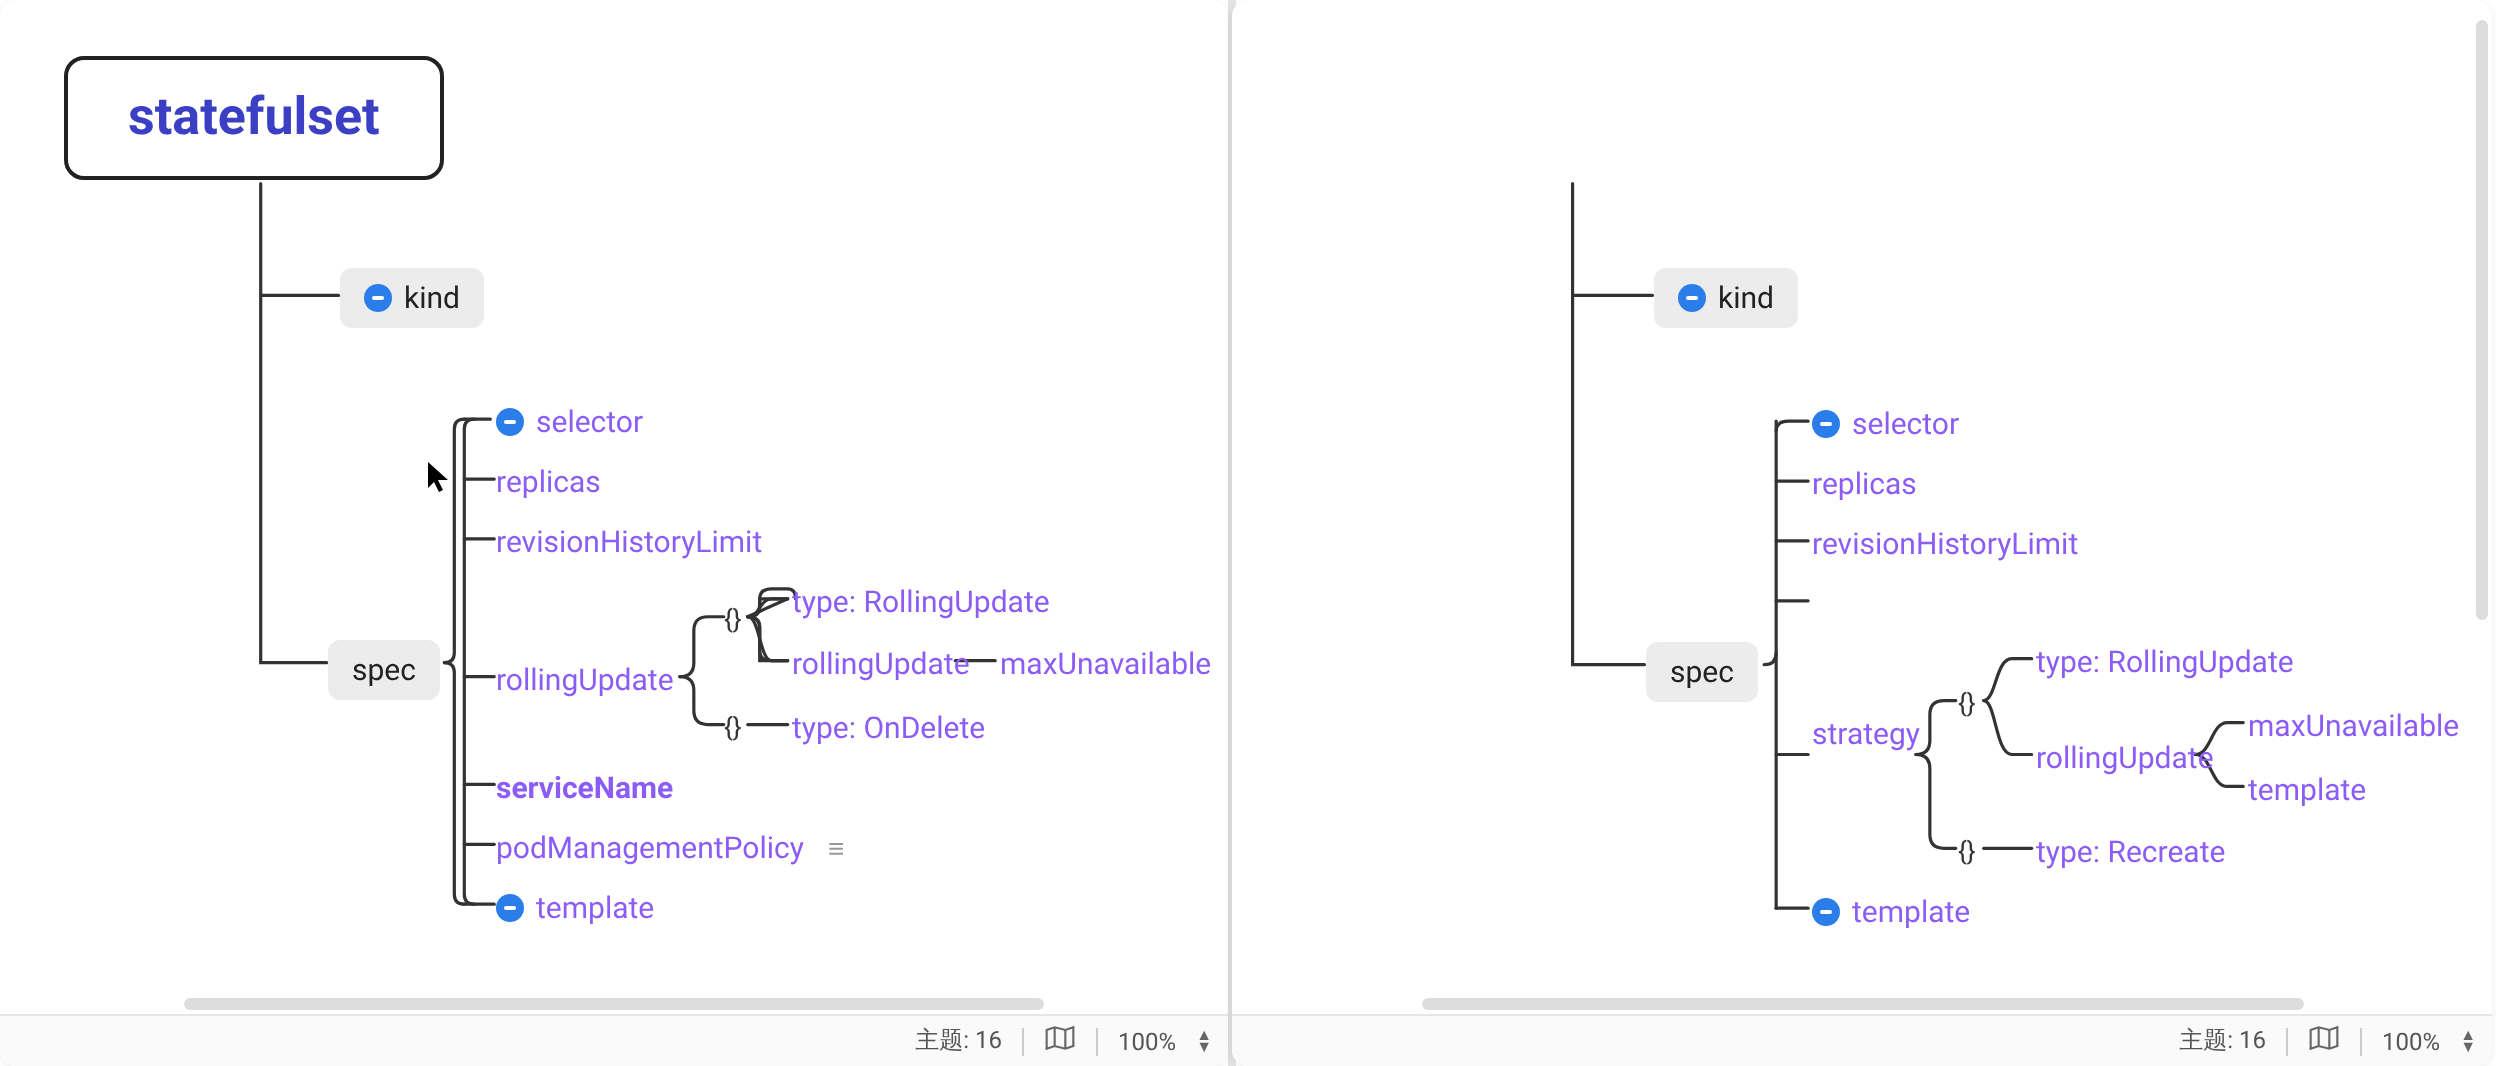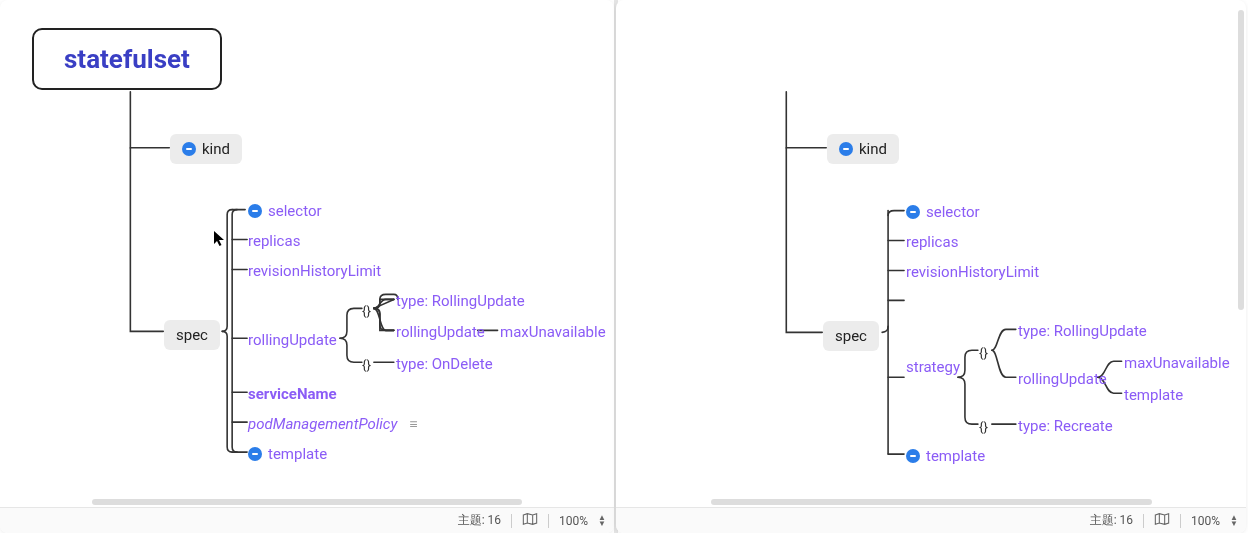--- a/index.html
+++ b/index.html
@@ -202,21 +202,21 @@
       </div>
       <div class="node leaf" style="left:500px; top:323px;">
         <span>maxUnavailable</span>
       </div>
       <div class="node leaf" style="left:396px; top:355px;">
         <span>type: OnDelete</span>
       </div>
       <div class="node leaf" style="left:248px; top:385px;font-weight:bold;">
         <span>serviceName</span>
       </div>
-      <div class="node leaf" style="left:248px; top:415px;font-style:italic;">
+      <div class="node leaf" style="left:248px; top:415px;">
         <span>podManagementPolicy</span>
         <span class="hash-icon"></span>
       </div>
       <div class="node leaf" style="left:248px; top:445px;">
         <span class="dot"></span>
         <span>template</span>
       </div>
 
       <svg class="cursor" style="left:213px; top:230px;" viewBox="0 0 12 18">
         <path d="M1,1 L1,14 L4,11 L6.5,16 L8.5,15 L6,10 L11,10 Z" fill="#000"></path>

